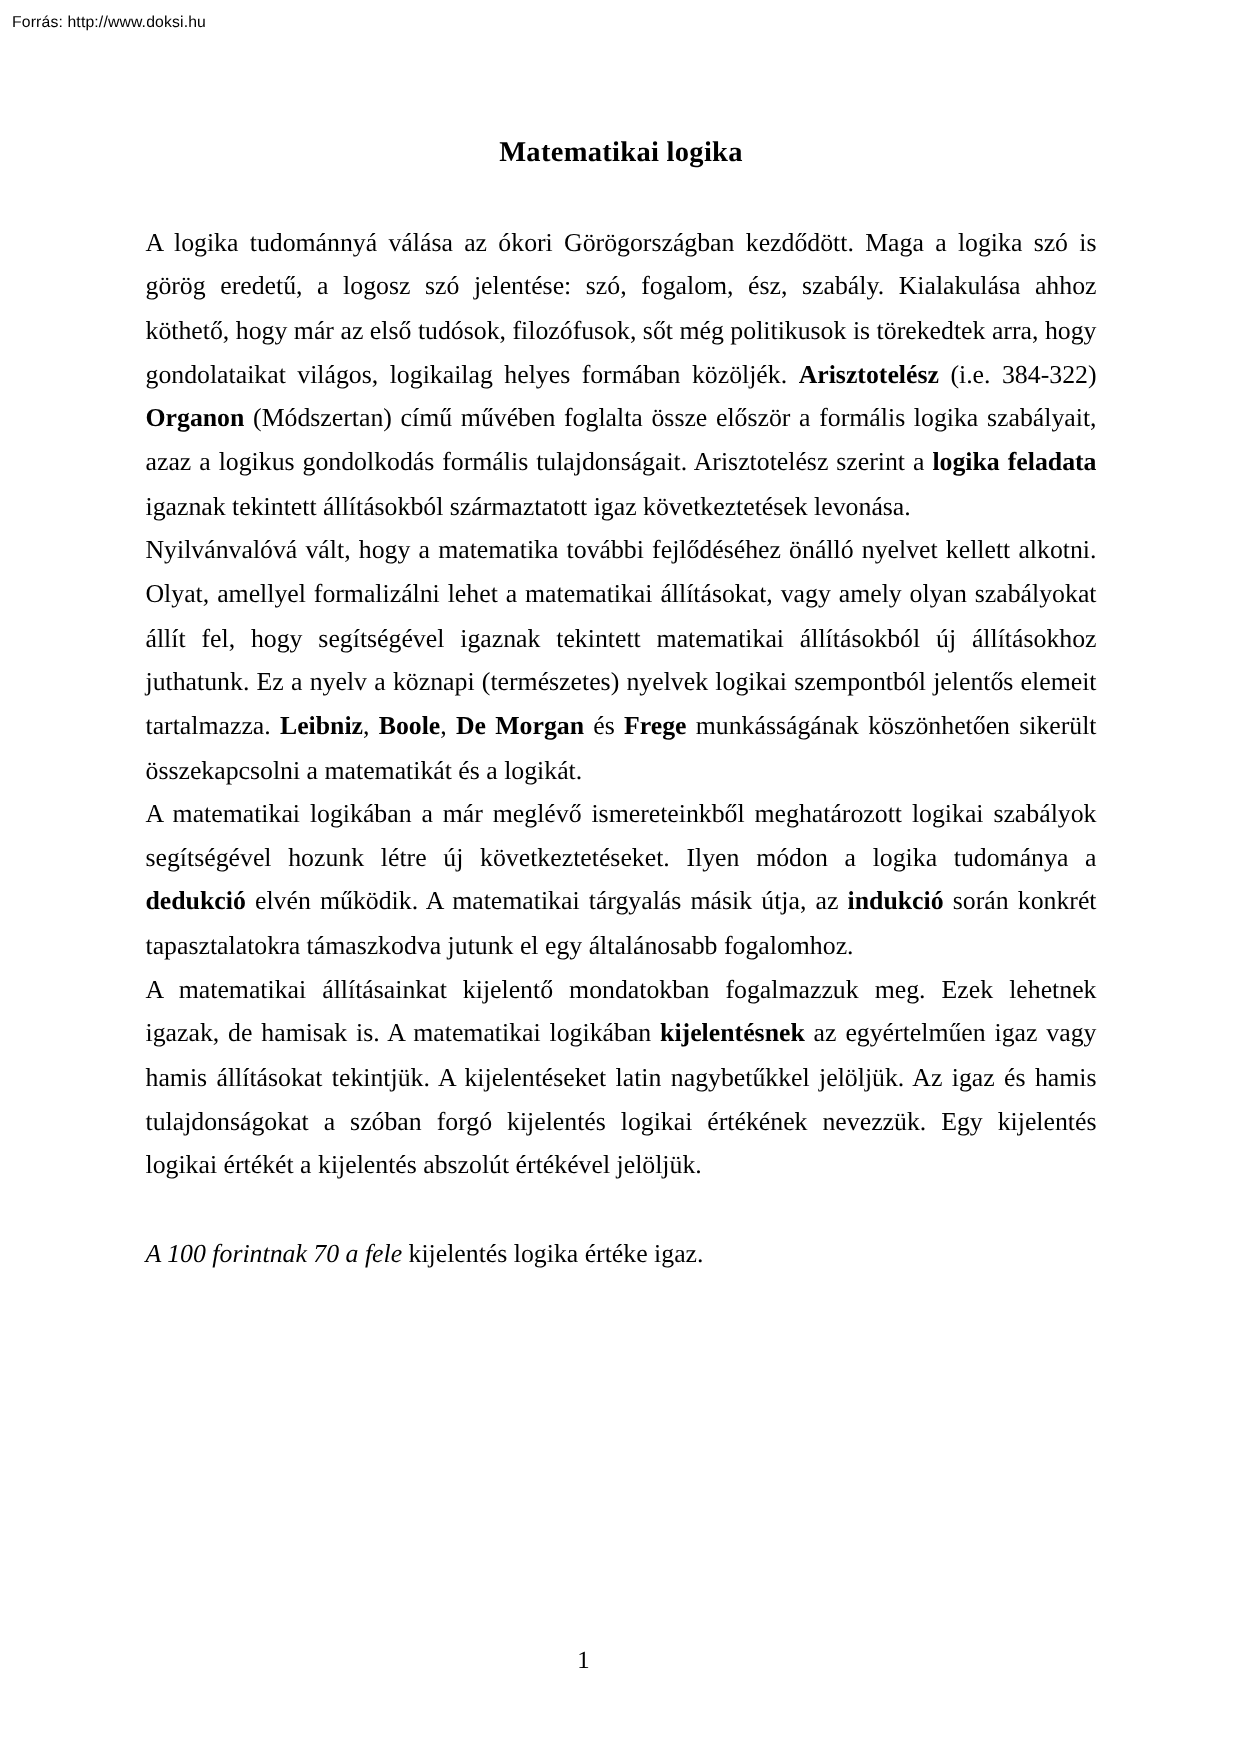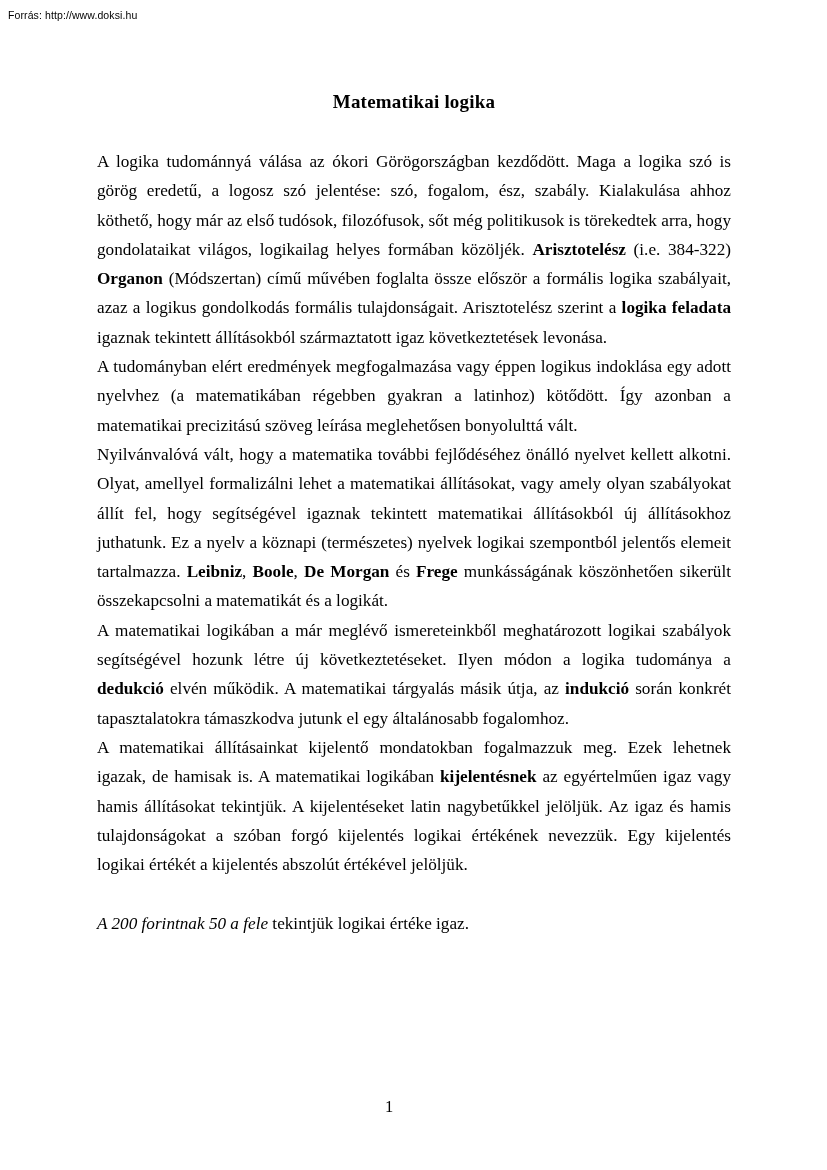--- a/index.html
+++ b/index.html
@@ -81,24 +81,23 @@
 <div class="page">
 
   <div class="source-header">Forrás: http://www.doksi.hu</div>
 
   <div class="content">
 
     <h1 class="doc-title">Matematikai logika</h1>
 
     <div class="body-block">
         <p class="para"><span>A logika tudománnyá válása az ókori Görögországban kezdődött. Maga a logika szó is görög eredetű, a logosz szó jelentése: szó, fogalom, ész, szabály. Kialakulása ahhoz köthető, hogy már az első tudósok, filozófusok, sőt még politikusok is törekedtek arra, hogy gondolataikat világos, logikailag helyes formában közöljék. </span><span class="b">Arisztotelész</span><span> (i.e. 384-322) </span><span class="b">Organon</span><span> (Módszertan) című művében foglalta össze először a formális logika szabályait, azaz a logikus gondolkodás formális tulajdonságait. Arisztotelész szerint a </span><span class="b">logika feladata</span><span> igaznak tekintett állításokból származtatott igaz következtetések levonása.</span></p>
-        <p class="para"><span>A tudományban elért eredmények megfogalmazása vagy éppen logikus indoklása egy adott nyelvhez (a matematikában régebben gyakran a latinhoz) kötődött. Így azonban a matematikai precizitású szöveg leírása meglehetősen bonyolulttá vált.</span></p>
         <p class="para"><span>Nyilvánvalóvá vált, hogy a matematika további fejlődéséhez önálló nyelvet kellett alkotni. Olyat, amellyel formalizálni lehet a matematikai állításokat, vagy amely olyan szabályokat állít fel, hogy segítségével igaznak tekintett matematikai állításokból új állításokhoz juthatunk. Ez a nyelv a köznapi (természetes) nyelvek logikai szempontból jelentős elemeit tartalmazza. </span><span class="b">Leibniz</span><span>, </span><span class="b">Boole</span><span>, </span><span class="b">De Morgan</span><span> és </span><span class="b">Frege</span><span> munkásságának köszönhetően sikerült összekapcsolni a matematikát és a logikát.</span></p>
         <p class="para"><span>A matematikai logikában a már meglévő ismereteinkből meghatározott logikai szabályok segítségével hozunk létre új következtetéseket. Ilyen módon a logika tudománya a </span><span class="b">dedukció</span><span> elvén működik. A matematikai tárgyalás másik útja, az </span><span class="b">indukció</span><span> során konkrét tapasztalatokra támaszkodva jutunk el egy általánosabb fogalomhoz.</span></p>
         <p class="para"><span>A matematikai állításainkat kijelentő mondatokban fogalmazzuk meg. Ezek lehetnek igazak, de hamisak is. A matematikai logikában </span><span class="b">kijelentésnek</span><span> az egyértelműen igaz vagy hamis állításokat tekintjük. A kijelentéseket latin nagybetűkkel jelöljük. Az igaz és hamis tulajdonságokat a szóban forgó kijelentés logikai értékének nevezzük. Egy kijelentés logikai értékét a kijelentés abszolút értékével jelöljük.</span></p>
-        <p class="para gap-before"><span class="i">A 200 forintnak 50 a fele</span><span> tekintjük logikai értéke igaz.</span></p>
+        <p class="para gap-before"><span class="i">A 100 forintnak 70 a fele</span><span> kijelentés logika értéke igaz.</span></p>
       </div>
 
   </div>
 
   <div class="page-number">1</div>
 
 </div>
 
 </body></html>

